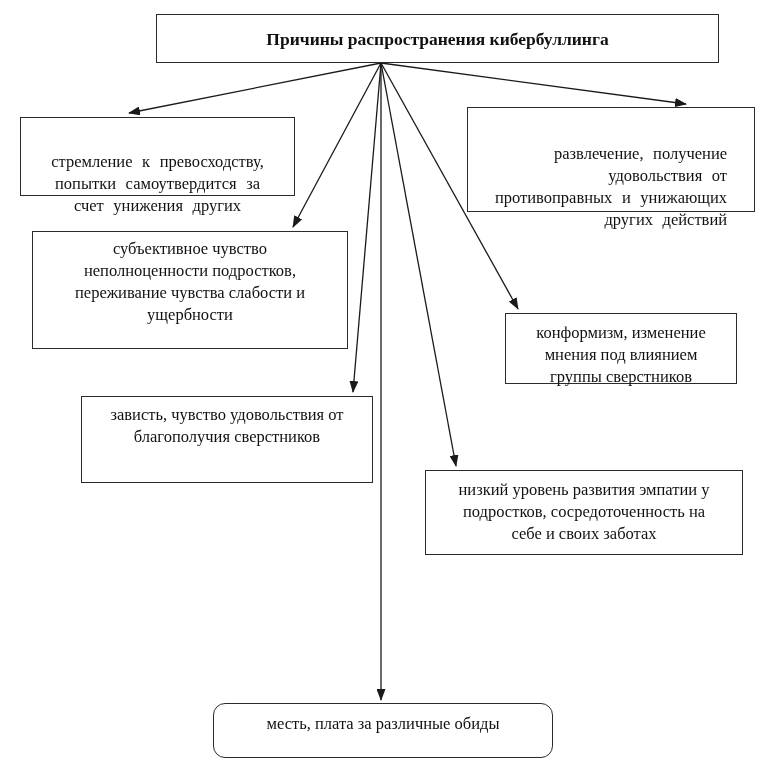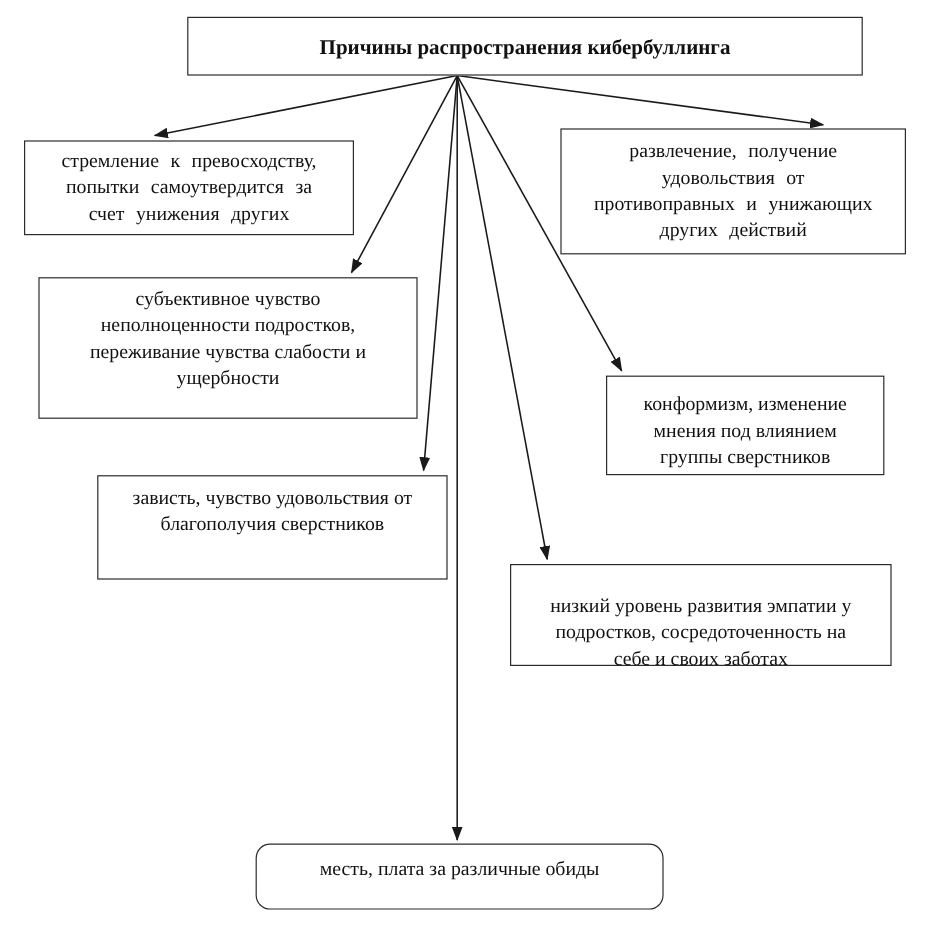--- a/index.html
+++ b/index.html
@@ -47,21 +47,21 @@
   }
   .box.title {
     align-items: center;
     margin-left: 41px;
   }
   .box.title .txt {
     font-weight: bold;
     font-size: 17.5px;
     line-height: 20px;
   }
-  .box.wide .txt { word-spacing: 0.33em; }
+  .box.wide .txt { word-spacing: 0.33em; margin-top: 28px; }
 </style>
 </head>
 <body>
 
 <div id="stage">
 
   <svg id="arrows" viewBox="0 0 773 773">
     <defs>
       <marker id="arrowhead" markerUnits="userSpaceOnUse" markerWidth="12" markerHeight="9" refX="11" refY="4.5" orient="auto">
         <path d="M0,0 L12,4.5 L0,9 Z"></path>
@@ -79,46 +79,46 @@
   <div class="box title" style="left:115px; top:14px; width:563px; height:49px;">
     <span class="txt">Причины распространения кибербуллинга</span>
   </div>
 
   <div class="box wide" style="left:20px; top:117px; width:275px; height:79px; padding-top:5px;">
     <span class="txt">стремление к превосходству,
 попытки самоутвердится за
 счет унижения других</span>
   </div>
 
-  <div class="box wide" style="left:467px; top:107px; width:288px; height:105px; padding-top:7px;">
+  <div class="box wide" style="left:467px; top:107px; width:288px; height:105px; padding-top:7px;text-align:right;">
     <span class="txt">развлечение, получение
 удовольствия от
 противоправных и унижающих
 других действий</span>
   </div>
 
   <div class="box" style="left:32px; top:231px; width:316px; height:118px; padding-top:6px;">
     <span class="txt">субъективное чувство
 неполноценности подростков,
 переживание чувства слабости и
 ущербности</span>
   </div>
 
-  <div class="box" style="left:505px; top:313px; width:232px; height:83px; padding-top:8px;align-items:center;">
+  <div class="box" style="left:505px; top:313px; width:232px; height:71px; padding-top:8px;">
     <span class="txt">конформизм, изменение
 мнения под влиянием
 группы сверстников</span>
   </div>
 
   <div class="box" style="left:81px; top:396px; width:292px; height:87px; padding-top:7px;">
     <span class="txt">зависть, чувство удовольствия от
 благополучия сверстников</span>
   </div>
 
-  <div class="box" style="left:425px; top:470px; width:318px; height:85px; padding-top:23px;">
+  <div class="box" style="left:425px; top:470px; width:318px; height:85px; padding-top:8px;">
     <span class="txt">низкий уровень развития эмпатии у
 подростков, сосредоточенность на
 себе и своих заботах</span>
   </div>
 
   <div class="box" style="left:213px; top:703px; width:340px; height:55px; padding-top:9px;border-radius:12px;">
     <span class="txt">месть, плата за различные обиды</span>
   </div>
 
 </div>

